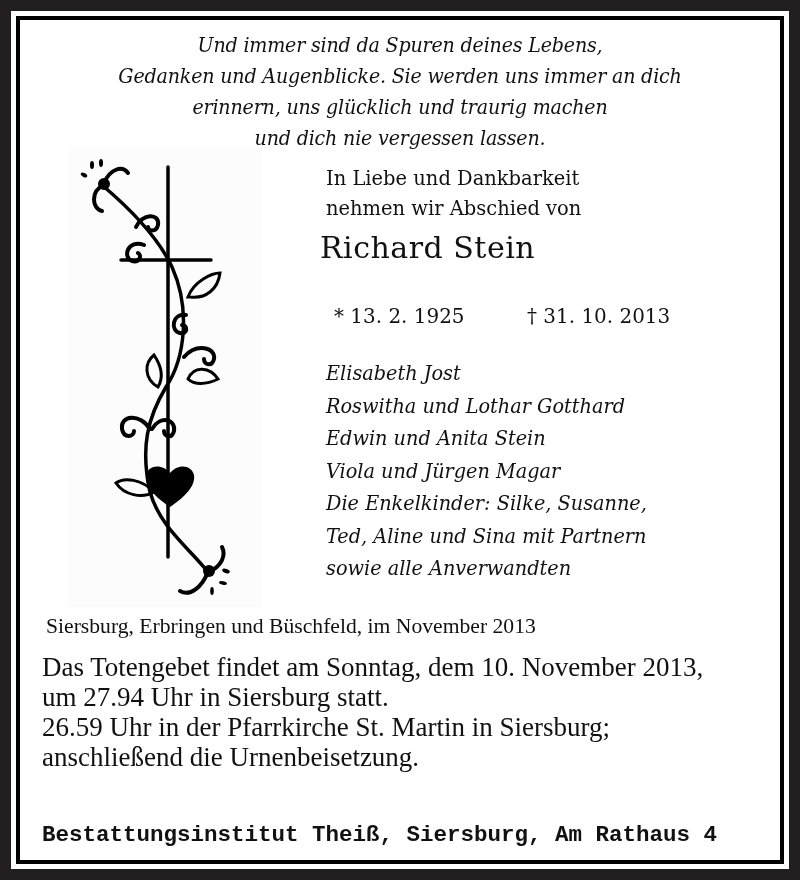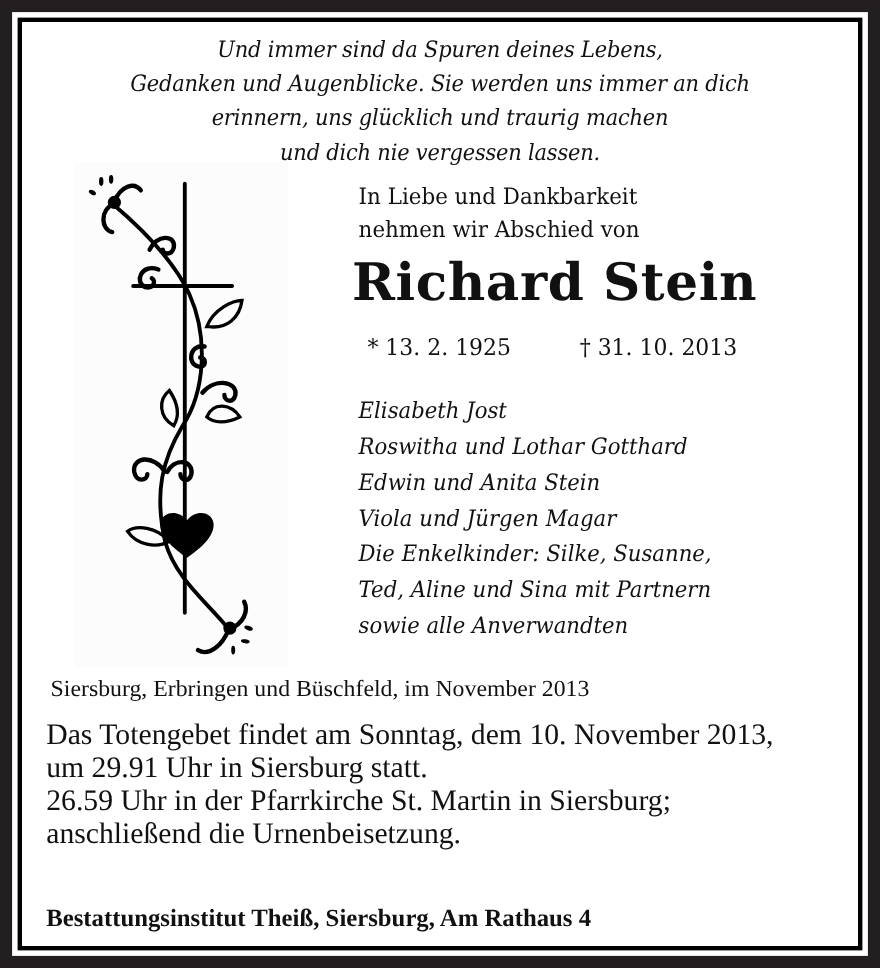--- a/index.html
+++ b/index.html
@@ -9,30 +9,30 @@
            box-sizing: border-box; border: 11px solid #231f20; background: #fff; }
   .inner { position: absolute; left: 16px; top: 16px; right: 16px; bottom: 16px;
            border: 4px solid #000; background: #fff; }
   .abs { position: absolute; white-space: nowrap; }
   .poem { left: 0; width: 800px; text-align: center; top: 30px;
           font-family: "DejaVu Serif", serif; font-style: italic; font-size: 20.5px;
           line-height: 31px; letter-spacing: -0.2px; transform: scaleX(0.93); transform-origin: center top; }
   .poem div { white-space: nowrap; }
   .ornament { left: 68px; top: 147px; width: 194px; height: 460px; background: #fcfcfc; }
   .intro { left: 326px; top: 163px; font-size: 20.5px; line-height: 30px; transform: scaleX(0.95); transform-origin: left top; }
-  .name { left: 320px; top: 230px; font-size: 47px; font-weight: bold; letter-spacing: 0.5px; transform: scaleX(1.0); transform-origin: left top; }
+  .name { left: 320px; top: 230px; font-size: 30px; font-weight: normal; letter-spacing: 0.5px; transform: scaleX(1.0); transform-origin: left top; }
   .dates { top: 304px; font-size: 21px; transform: scaleX(0.95); transform-origin: left top; }
   .born { left: 334px; }
   .died { left: 527px; }
   .family { left: 326px; top: 357px; font-style: italic; font-size: 20.5px; line-height: 32.5px; transform: scaleX(0.94); transform-origin: left top; }
   .family div { white-space: nowrap; }
   .place { left: 46px; top: 614px; font-size: 21px; font-family: "Liberation Serif", serif; transform: scaleX(1.03); transform-origin: left top; }
   .service { left: 42px; top: 652px; font-size: 27px; line-height: 30px; font-family: "Liberation Serif", serif; transform: scaleX(1.0); transform-origin: left top; }
   .service div { white-space: nowrap; }
-  .undertaker { left: 42px; top: 822px; font-size: 22.5px; font-weight: bold; font-family: Liberation Serif, serif; }
+  .undertaker { left: 42px; top: 822px; font-size: 22.5px; font-weight: bold; font-family: Liberation Mono, monospace; }
 </style>
 </head>
 <body>
 
 <div class="outer"></div>
 <div class="inner"></div>
 
 <div class="abs poem">
   <div>Und immer sind da Spuren deines Lebens,</div>
   <div>Gedanken und Augenblicke. Sie werden uns immer an dich</div>
@@ -106,18 +106,18 @@
   <div>Viola und Jürgen Magar</div>
   <div>Die Enkelkinder: Silke, Susanne,</div>
   <div>Ted, Aline und Sina mit Partnern</div>
   <div>sowie alle Anverwandten</div>
 </div>
 
 <div class="abs place">Siersburg, Erbringen und Büschfeld, im November 2013</div>
 
 <div class="abs service">
   <div>Das Totengebet findet am Sonntag, dem 10. November 2013,</div>
-  <div>um 29.91 Uhr in Siersburg statt.</div>
+  <div>um 27.94 Uhr in Siersburg statt.</div>
   <div>26.59 Uhr in der Pfarrkirche St. Martin in Siersburg;</div>
   <div>anschließend die Urnenbeisetzung.</div>
 </div>
 
 <div class="abs undertaker">Bestattungsinstitut Theiß, Siersburg, Am Rathaus 4</div>
 
 </body></html>

